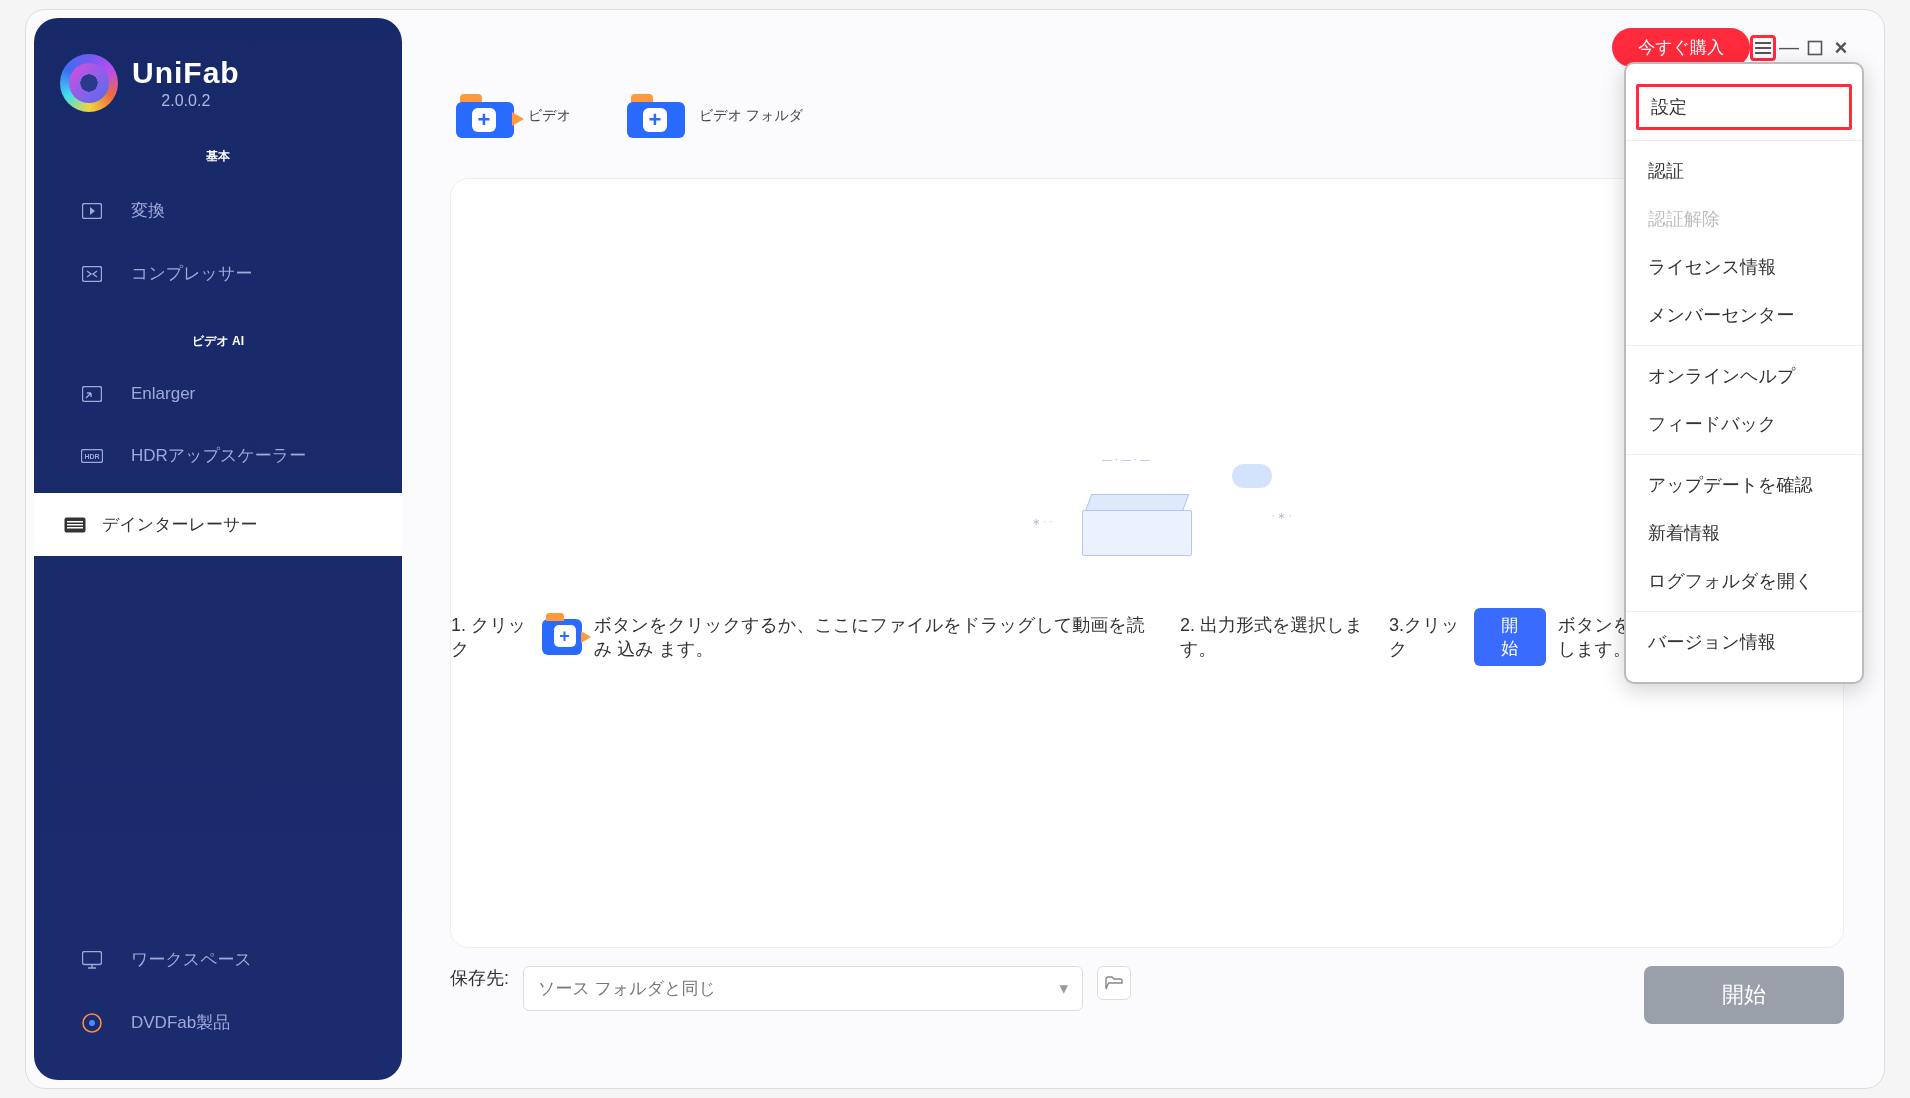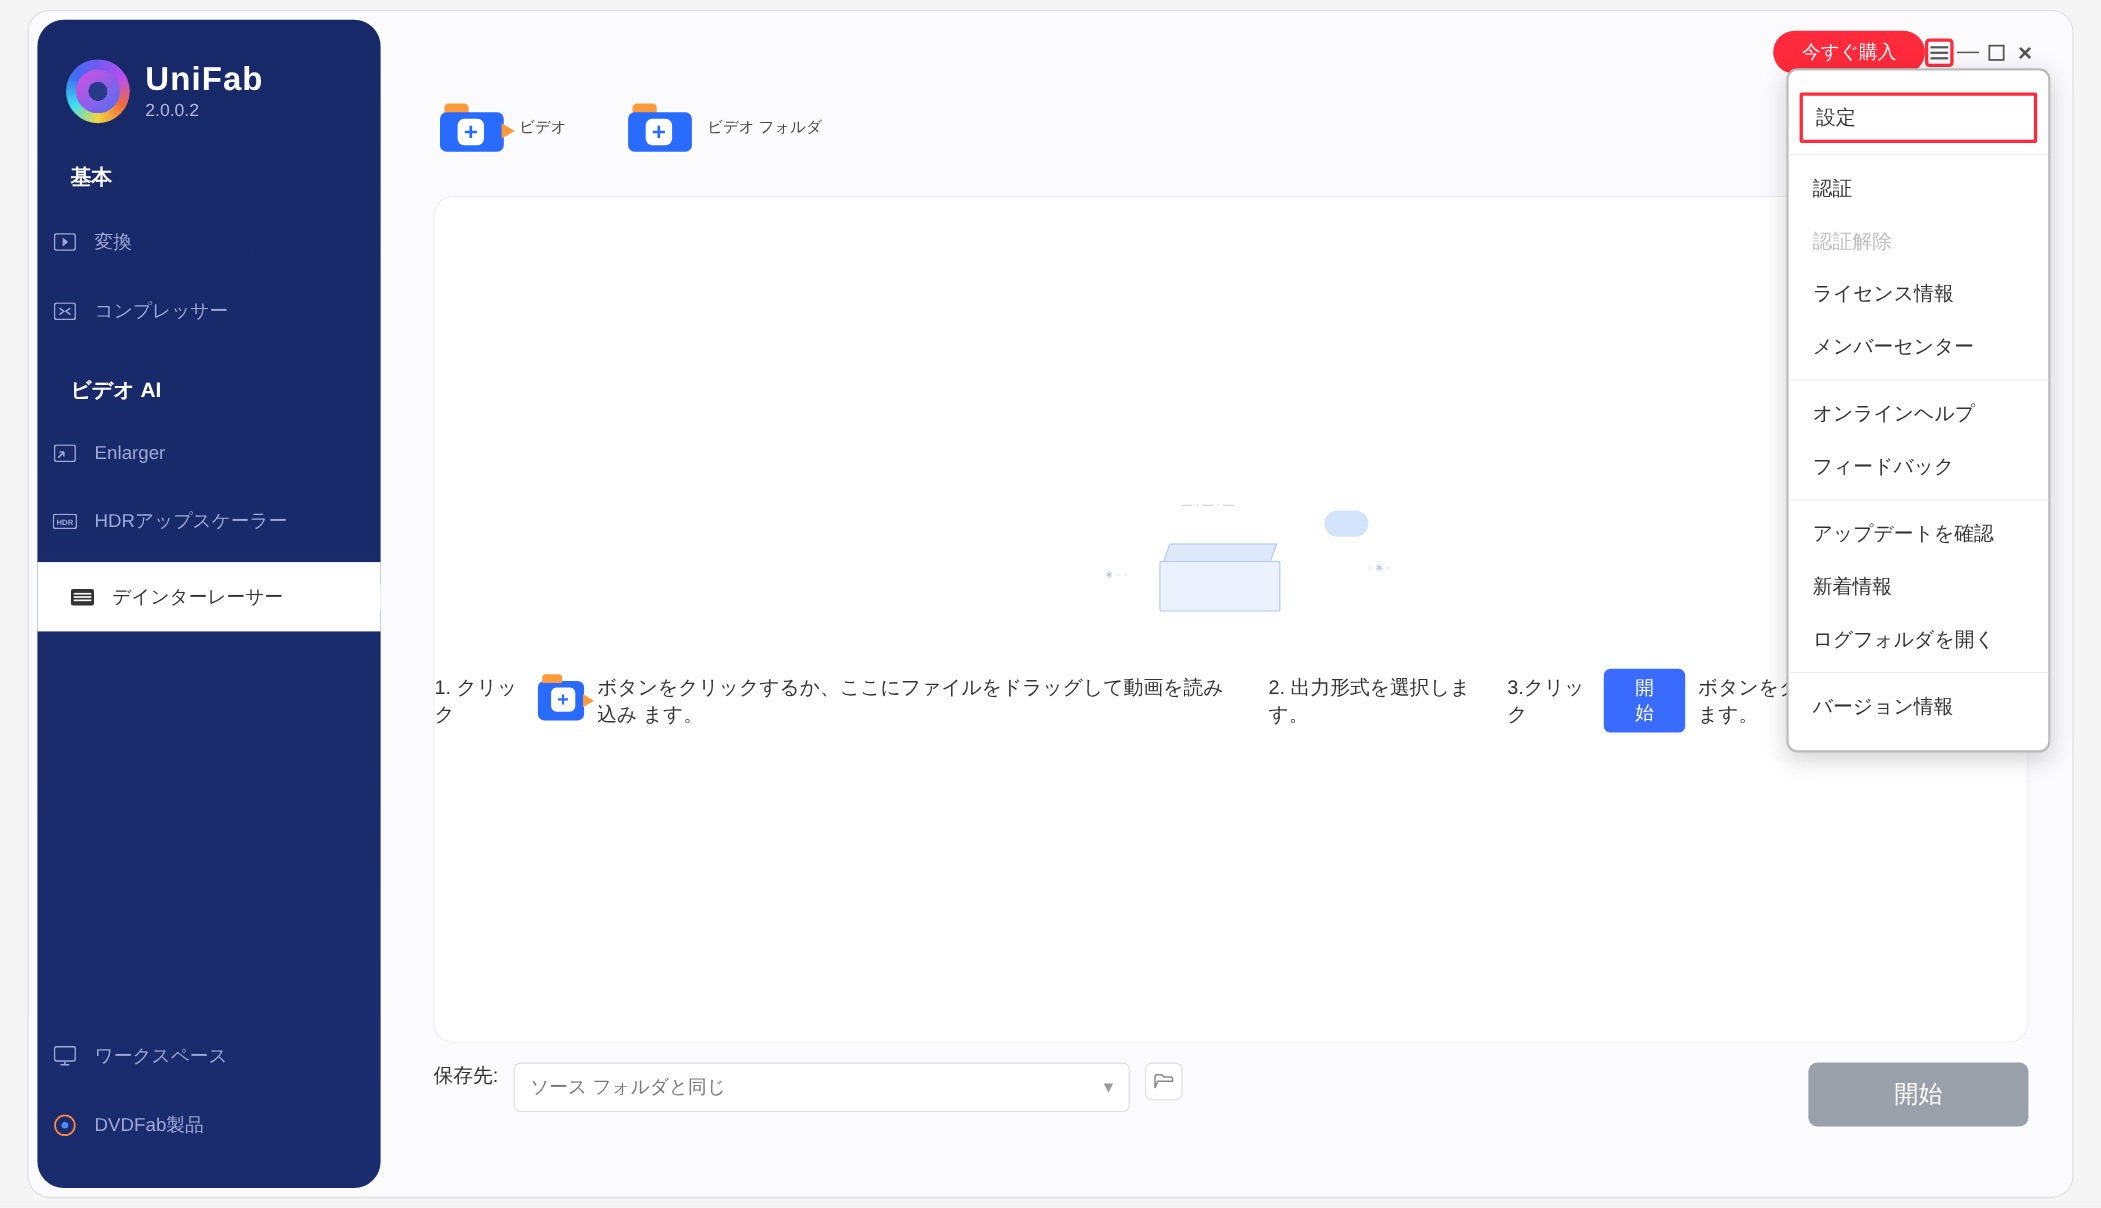--- a/index.html
+++ b/index.html
@@ -7,36 +7,37 @@
   .app {
     width: 1860px; height: 1080px;
     background: #fbfbfd;
     border-radius: 20px;
     border: 1px solid #ddd;
     position: relative;
     overflow: visible;
     display: flex;
   }
   .sidebar {
-    width: 312px;
+    width: 368px;
     background: #1a2a6c;
     background: linear-gradient(180deg,#182969 0%, #1b2c6e 100%);
     border-radius: 24px;
     margin: 8px;
     color: #aab4e0;
     position: relative;
     padding-top: 18px;
+    text-align: center;
   }
   .logo-row { display:flex; align-items:center; gap:14px; padding: 18px 26px 8px 26px;}
   .logo-circle { width:58px; height:58px; border-radius:50%; background: conic-gradient(#6f5bf2,#b84df0,#f06b3d,#f0d63d,#3de0f0,#3d6ff0,#6f5bf2); display:flex;align-items:center;justify-content:center;}
   .logo-inner{width:40px;height:40px;border-radius:50%;background:radial-gradient(circle,#2a3a8a 30%,transparent 31%),linear-gradient(135deg,#d84de0,#4d6ff0);}
   .app-name{color:#fff;font-weight:700;font-size:30px;letter-spacing:1px;}
   .app-ver{color:#b0b8e0;font-size:16px;margin-top:2px;}
-  .section-head{color:#fff;font-weight:700;font-size:19px;padding:28px 30px 14px 30px;}
-  .nav-item{display:flex;align-items:center;gap:16px;padding:20px 14px;font-size:17px;color:#9fa9d8;cursor:pointer;}
+  .section-head{color:#fff;font-weight:700;font-size:12px;padding:28px 30px 14px 30px;}
+  .nav-item{display:flex;align-items:center;gap:28px;padding:20px 47px;font-size:17px;color:#9fa9d8;cursor:pointer;}
   .nav-item .ico{width:22px;height:18px;display:inline-flex;align-items:center;justify-content:center;color:#9fa9d8;}
   .nav-active-slot{background:#fff;padding:20px 30px;display:flex;align-items:center;gap:16px;color:#333;font-size:17px;position:relative;}
   .nav-active-slot::before,
   .nav-active-slot::after{
     content:"";position:absolute;right:0;width:24px;height:24px;background:#fff;
   }
   .nav-active-slot::before{top:-24px;mask:radial-gradient(circle at 0 0,transparent 24px,#000 0);-webkit-mask:radial-gradient(circle at 0 0,transparent 24px,#000 0);display:none;}
   .sidebar-bottom{position:absolute;bottom:26px;left:0;right:0;}
   .titlebar{
     position:absolute;top:18px;right:30px;display:flex;align-items:center;

